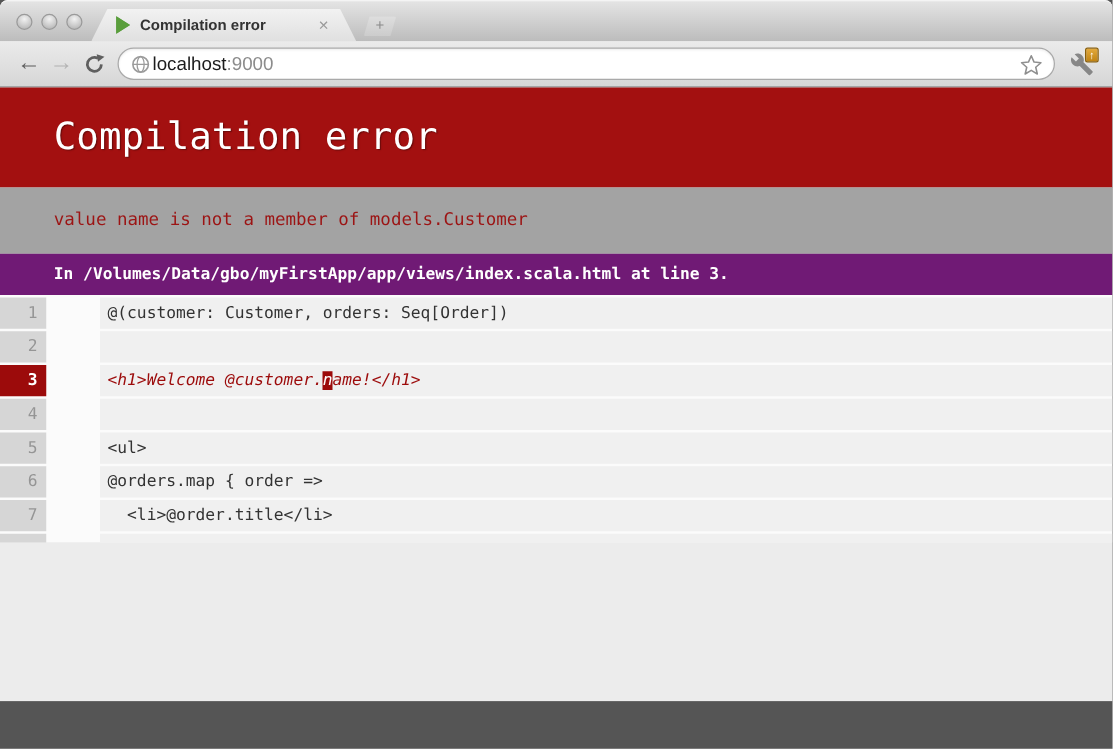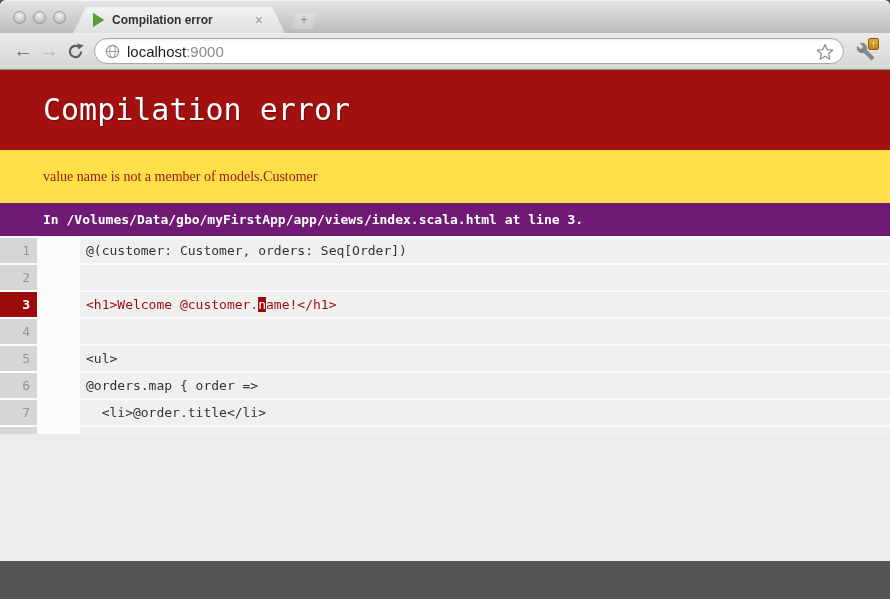--- a/index.html
+++ b/index.html
@@ -17,39 +17,39 @@
   .tab-close { font-size:14px; color:#9b9b9b; line-height:14px; cursor:default; padding:0 2px; }
   .newtab { position:absolute; left:291px; bottom:4px; width:26px; height:16px; background:linear-gradient(#dedede,#cccccc);
             clip-path:polygon(18% 0%, 100% 0%, 82% 100%, 0% 100%); color:#8b8b8b; font-size:12px; text-align:center; line-height:15px; border-radius:2px; }
 
   
   .toolbar { height:37px; background:linear-gradient(#ebebeb,#d6d6d6); border-bottom:1px solid #8e8e8e; display:flex; align-items:center; padding:0 10px; }
   .nav-btn { font-size:19px; font-weight:bold; color:#5f5f5f; width:26px; text-align:center; line-height:26px; }
   .nav-btn.disabled { color:#b3b3b3; }
   .reload-btn { width:26px; display:flex; justify-content:center; align-items:center; margin-right:6px; }
   .omnibox { flex:1; height:26px; background:#fff; border:1px solid #a9a9a9; border-radius:13px; display:flex; align-items:center; padding:0 10px; position:relative; box-shadow:inset 0 1px 2px rgba(0,0,0,0.08); }
-  .omnibox .url { font-size:15px; margin-left:7px;text-align:right; }
+  .omnibox .url { font-size:15px; margin-left:2px;text-align:right; }
   .url-host { color:#1c1c1c; }
   .url-port { color:#8c8c8c; }
   .star { position:absolute; right:9px; top:4px; }
   .wrench-wrap { width:30px; height:28px; margin-left:6px; position:relative; display:flex; align-items:center; justify-content:center; }
   .badge { position:absolute; top:1px; right:1px; width:11px; height:12px; background:linear-gradient(#e3a93c,#c08312); border:1px solid #8a5f0a; border-radius:2px; color:#fff; font-size:9px; line-height:11px; text-align:center; font-weight:bold; }
 
   
   .page { font-family:"DejaVu Sans Mono", monospace; }
   .error-header { height:80px; background:#a31010; color:#fff; font-size:30px; line-height:80px; padding-left:43px; text-shadow:1px 1px 1px rgba(0,0,0,0.35); white-space:nowrap; }
-  .error-banner { height:53px; background:#fde047; color:#9c1414; font-size:14px; line-height:53px; padding-left:43px; white-space:nowrap;font-family:Liberation Serif, serif; }
+  .error-banner { height:53px; background:#a3a3a3; color:#9c1414; font-size:14px; line-height:53px; padding-left:43px; white-space:nowrap; }
   .error-path { height:33px; background:#701a75; color:#ffffff; font-size:13px; font-weight:bold; line-height:33px; padding-left:43px; white-space:nowrap; }
 
   .code-listing { background:#fbfbfb; padding-top:2px; }
   .code-row { display:flex; height:25px; margin-bottom:2px; }
   .gutter { width:37px; background:#d6d6d6; color:#959595; font-size:13px; line-height:25px; text-align:right; padding-right:7px; font-family:"DejaVu Sans Mono", monospace; }
   .code-text { flex:1; background:#f0f0f0; font-size:13px; line-height:25px; padding-left:6px; color:#333; font-family:"DejaVu Sans Mono", monospace; white-space:pre;margin-left:43px; }
   .code-row.error .gutter { background:#9c0b0b; color:#fff; font-weight:bold; }
-  .code-row.error .code-text { color:#9c0b0b; }
+  .code-row.error .code-text { color:#9c0b0b;font-style:italic; }
   .code-row.error .hl { background:#9c0b0b; color:#fff; }
   .code-row.stub { height:7px; margin-bottom:0; }
   .code-row.stub .gutter { height:7px; }
   .page-rest { background:#ececec; height:160px; }
 
   svg { display:block; }
 </style>
 </head>
 <body>
 

